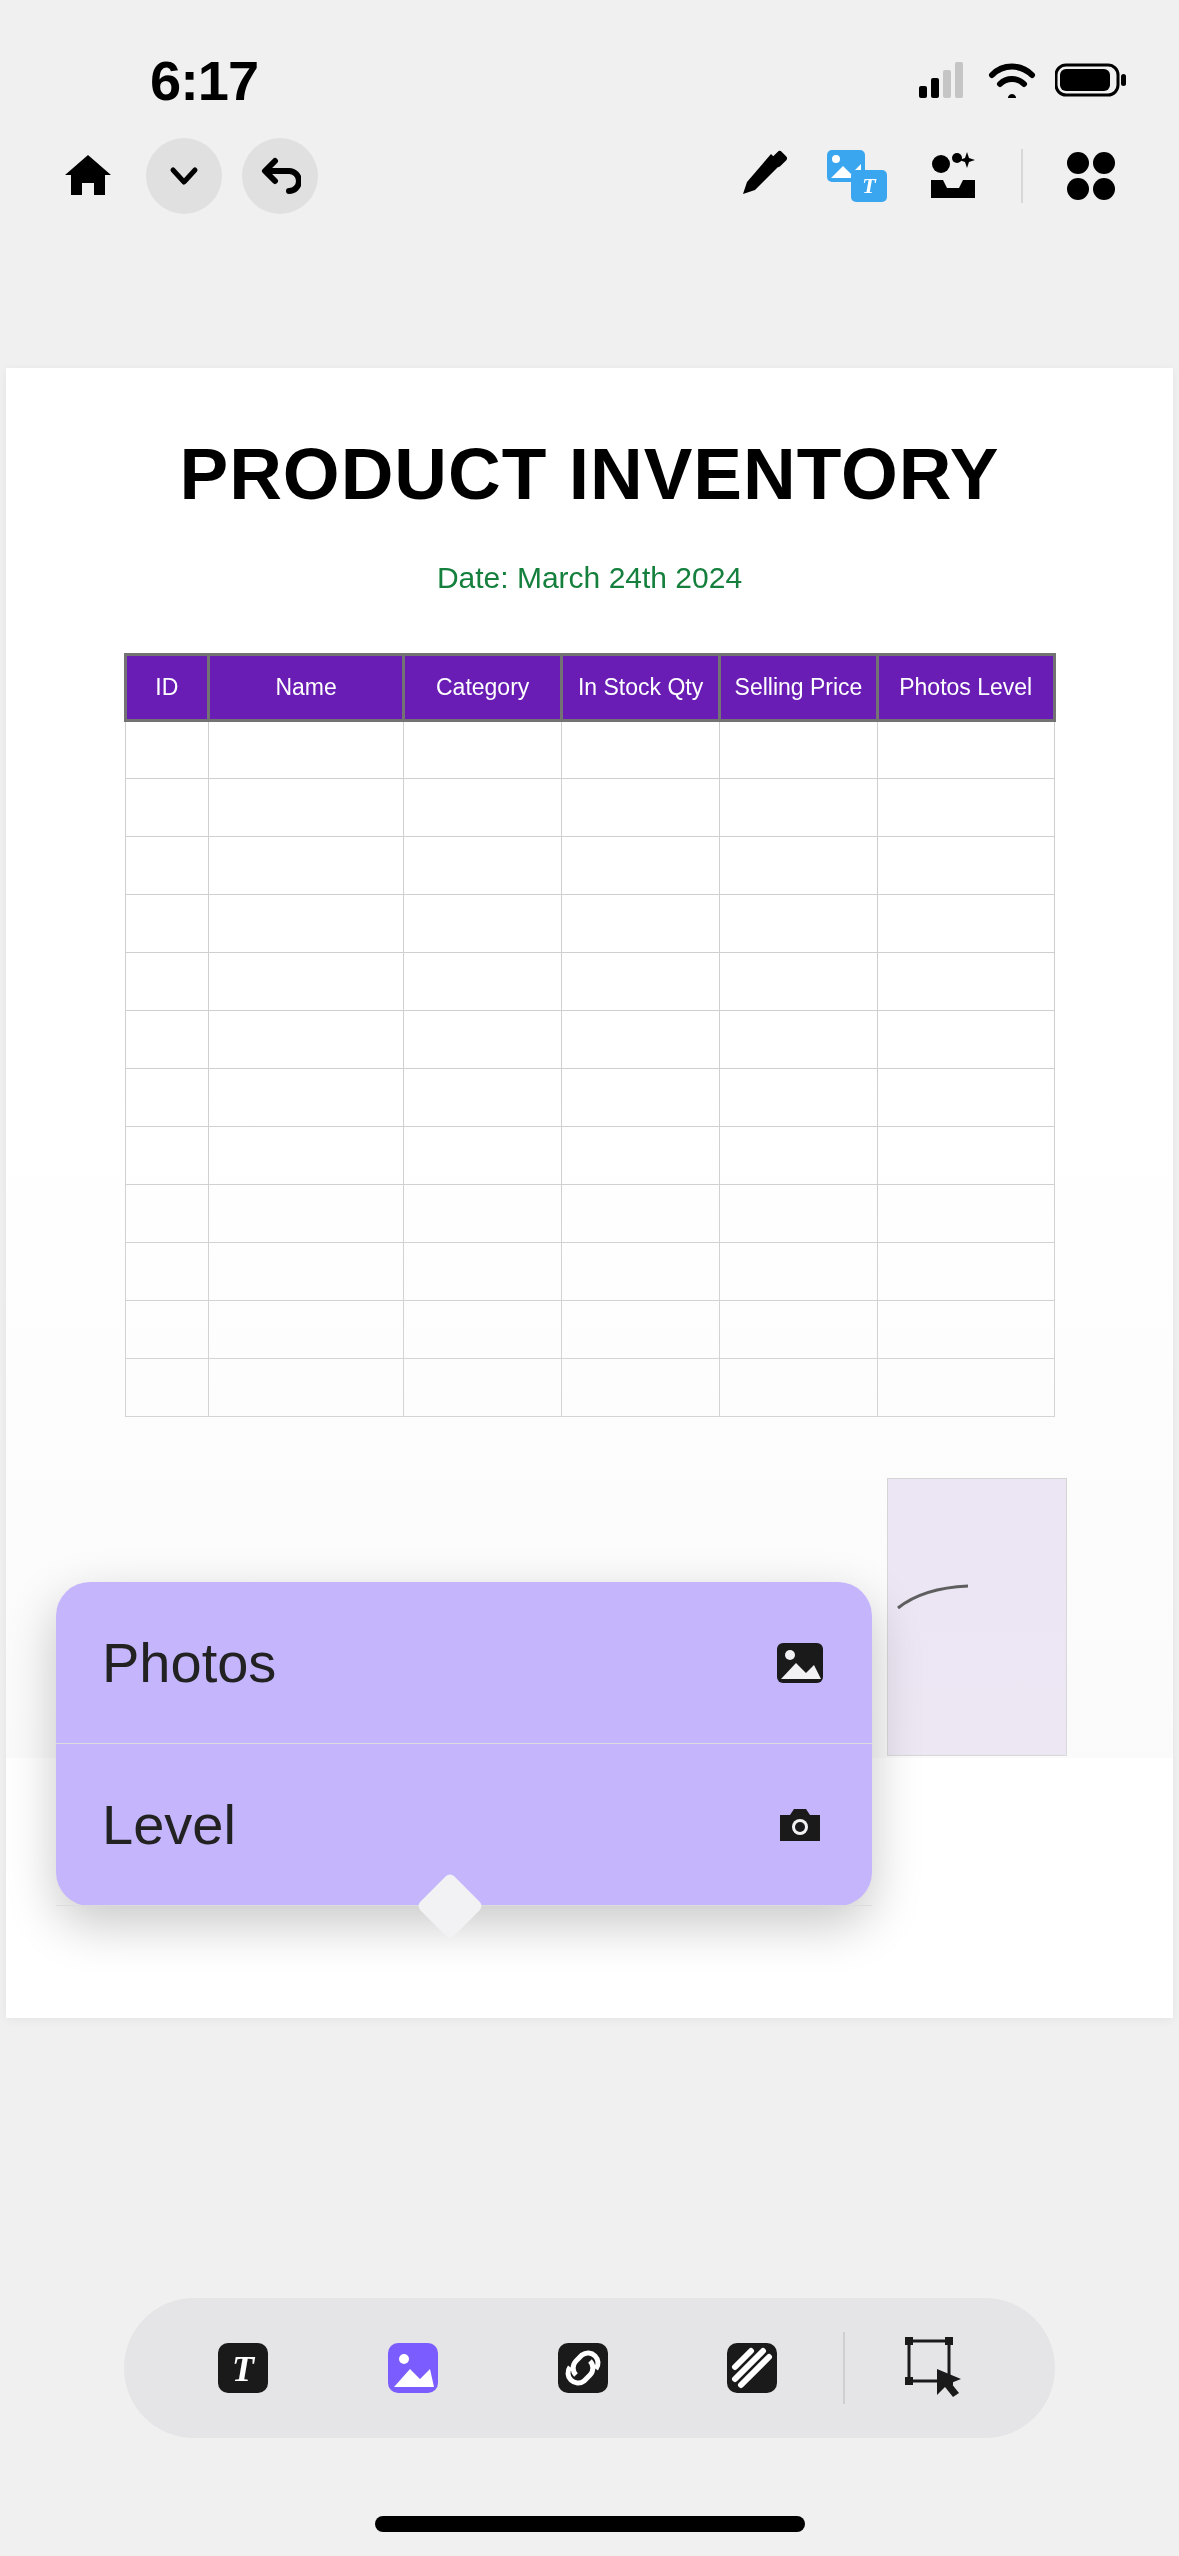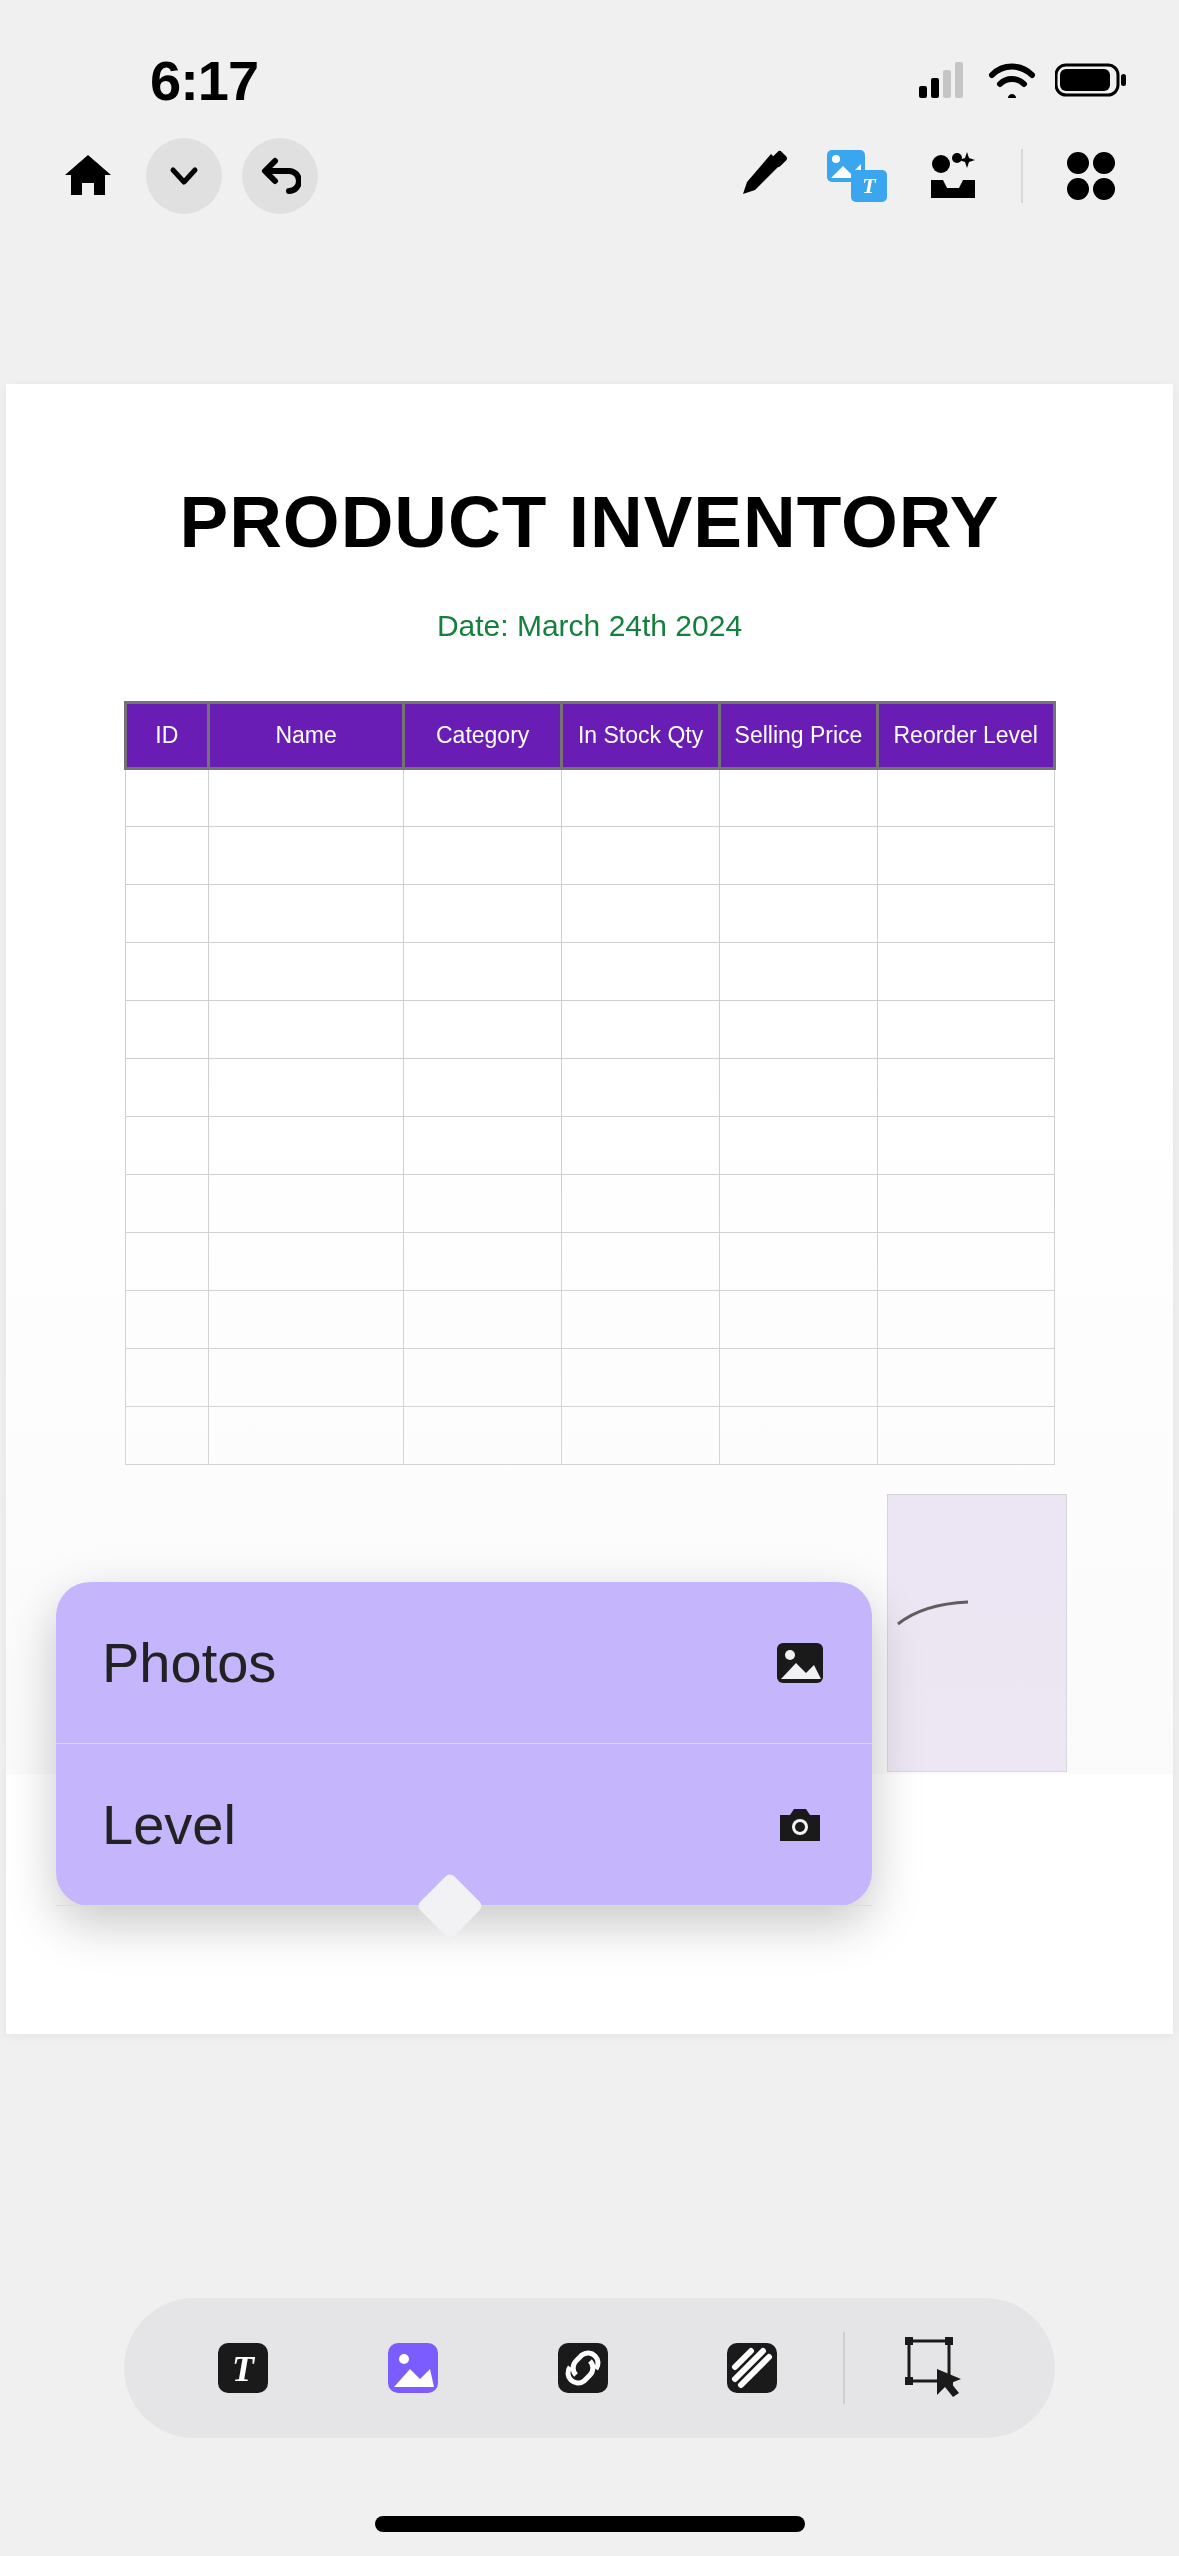--- a/index.html
+++ b/index.html
@@ -6,21 +6,21 @@
     html, body { width: 1179px; height: 2556px; background: #f0f0f0; font-family: -apple-system, BlinkMacSystemFont, sans-serif; overflow: hidden; position: relative; }
     .status-bar { display: flex; justify-content: space-between; align-items: center; padding: 30px 50px 0 50px; height: 130px; }
     .status-time { font-size: 56px; font-weight: 700; letter-spacing: -1px; margin-left: 100px; }
     .status-icons { display: flex; align-items: center; gap: 18px; }
     .toolbar { display: flex; align-items: center; padding: 10px 50px 26px 50px; gap: 20px; height: 108px; }
     .toolbar-spacer { flex: 1; }
     .toolbar-icon-btn { width: 76px; height: 76px; display: flex; align-items: center; justify-content: center; }
     .toolbar-round { background: #e0e0e0; border-radius: 50%; }
     .toolbar-divider { width: 2px; height: 54px; background: #d8d8d8; margin: 0 10px; }
     .canvas-area { padding: 130px 6px 0 6px; }
-    .document { background: #fff; width: 1167px; height: 1650px; margin: 16px auto; padding: 96px 105px 0 105px; box-shadow: 0 2px 10px rgba(0,0,0,0.05); position: relative; }
+    .document { background: #fff; width: 1167px; height: 1650px; margin: 0 auto; padding: 64px 105px 0 105px; box-shadow: 0 2px 10px rgba(0,0,0,0.05); position: relative; }
     .doc-title { font-size: 73px; font-weight: 900; text-align: center; letter-spacing: 1px; font-family: 'Arial Black', sans-serif; }
     .doc-date { text-align: center; font-size: 30px; color: #15803d; margin-top: 46px; margin-bottom: 58px; }
     .inv-table { width: 932px; border-collapse: collapse; margin: 0 auto; }
     .inv-table thead th { background: #6a1db5; color: #fff; font-size: 23px; font-weight: 400; padding: 18px 6px; border: 3px solid #737373; text-align: center; }
     .inv-table td { border: 1px solid #cfcfcf; height: 58px; }
     .inv-table .col-id { width: 9%; }
     .inv-table .col-name { width: 21%; }
     .inv-table .col-cat { width: 17%; }
     .inv-table .col-qty { width: 17%; }
     .inv-table .col-price { width: 17%; }
@@ -120,21 +120,21 @@
     <div class="doc-title">PRODUCT INVENTORY</div>
     <div class="doc-date">Date: March 24th 2024</div>
     <table class="inv-table">
       <thead>
         <tr>
           <th class="col-id">ID</th>
           <th class="col-name">Name</th>
           <th class="col-cat">Category</th>
           <th class="col-qty">In Stock Qty</th>
           <th class="col-price">Selling Price</th>
-          <th class="col-reorder">Reorder Level</th>
+          <th class="col-reorder">Photos Level</th>
         </tr>
       </thead>
       <tbody id="inv-body">
           <tr>
             <td></td>
             <td></td>
             <td></td>
             <td></td>
             <td></td>
             <td></td>

